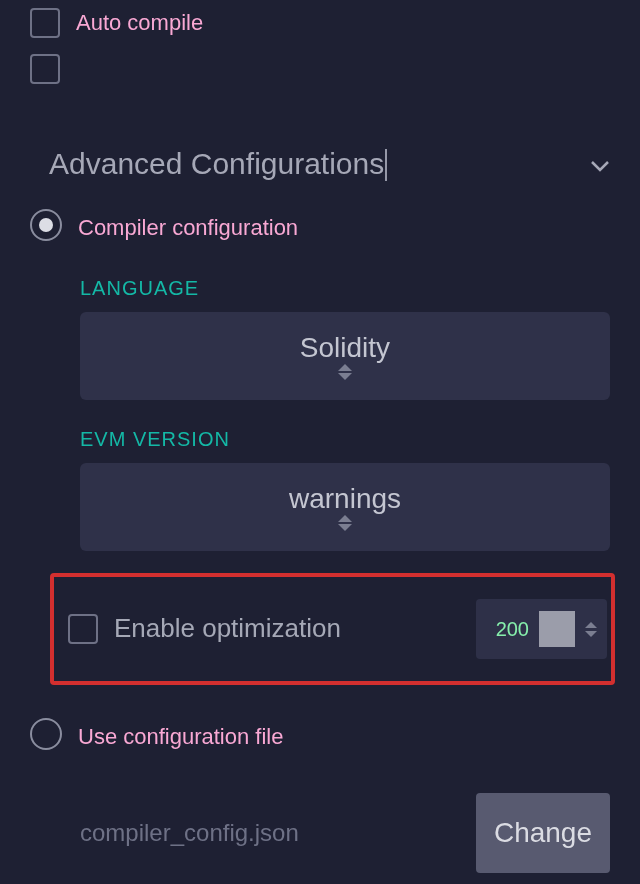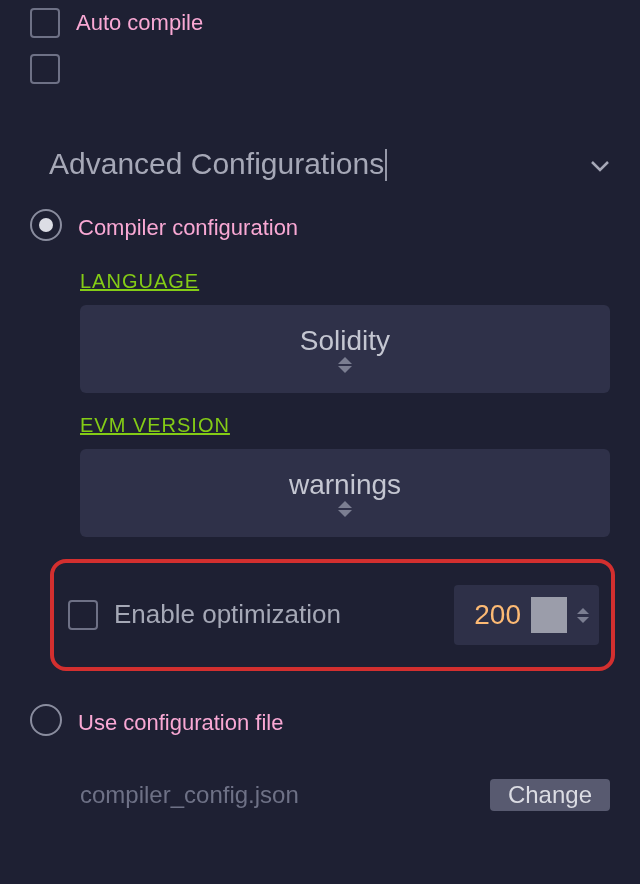--- a/index.html
+++ b/index.html
@@ -96,25 +96,24 @@
       width: 14px;
       height: 14px;
       background: #dcdde5;
       border-radius: 50%;
     }
     .indent {
       margin-left: 50px;
     }
     .field-label {
       font-size: 20px;
-      color: #84cc16;
+      color: #14b8a6;
       letter-spacing: 1px;
-      margin-top: 21px;
+      margin-top: 28px;
       margin-bottom: 12px;
-      text-decoration: underline;
     }
     .select-box {
       background: #2f3149;
       border-radius: 6px;
       padding: 20px 24px;
       display: flex;
       align-items: center;
       justify-content: space-between;
       cursor: pointer;
       flex-direction: column;
@@ -137,25 +136,25 @@
     }
     .triangle-down {
       width: 0;
       height: 0;
       border-left: 7px solid transparent;
       border-right: 7px solid transparent;
       border-top: 7px solid #7b7e91;
     }
     .highlighted-section {
       border: 4px solid #d32f2f;
-      border-radius: 16px;
+      border-radius: 4px;
       margin-top: 22px;
       margin-left: 20px;
       margin-right: -5px;
-      padding: 22px 12px 22px 14px;
+      padding: 22px 4px 22px 14px;
       display: flex;
       align-items: center;
       justify-content: space-between;
     }
     .optimization-left {
       display: flex;
       align-items: center;
       gap: 16px;
     }
     .optimization-label {
@@ -165,22 +164,22 @@
     }
     .number-input-box {
       background: #2e3048;
       border-radius: 4px;
       padding: 12px 10px 12px 20px;
       display: flex;
       align-items: center;
       gap: 10px;
     }
     .number-value {
-      font-size: 28px;
-      color: #fdba74;
+      font-size: 20px;
+      color: #86efac;
     }
     .number-block {
       width: 36px;
       height: 36px;
       background: #9b9daa;
     }
     .small-arrows {
       display: flex;
       flex-direction: column;
       gap: 3px;
@@ -211,22 +210,22 @@
       gap: 12px;
     }
     .config-filename {
       font-size: 24px;
       color: #6e7186;
     }
     .change-button {
       background: #585a70;
       border: none;
       color: #dbdce3;
-      font-size: 24px;
-      padding: 2px 18px;
+      font-size: 28px;
+      padding: 24px 18px;
       border-radius: 4px;
       cursor: pointer;
     }
   </style>
 </head>
 <body>
 
 <div class="container">
 
   <div class="checkbox-row">

